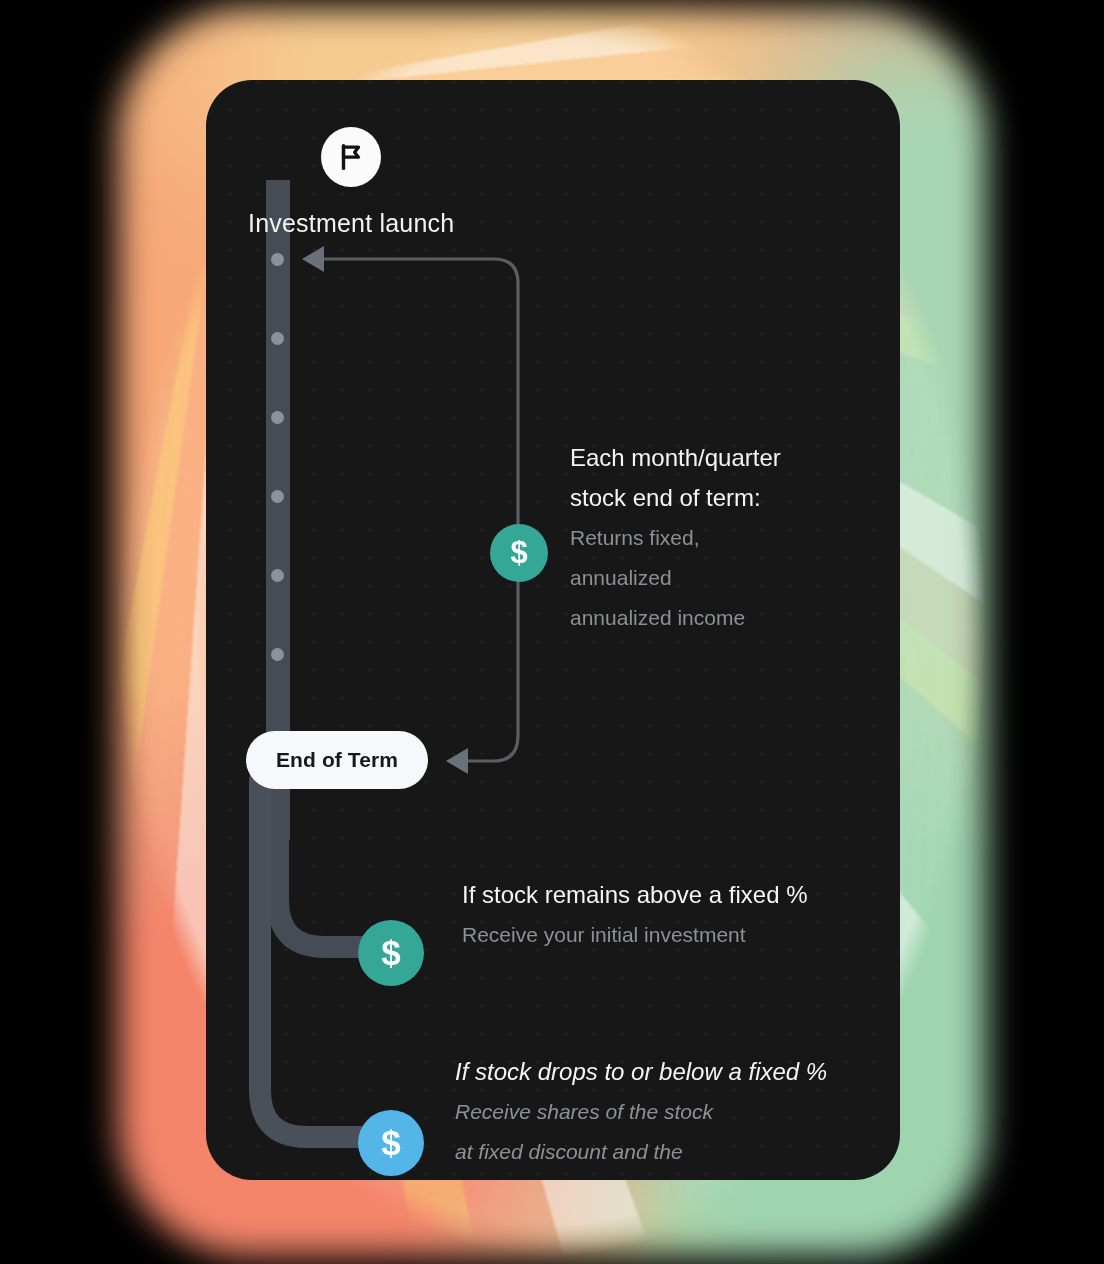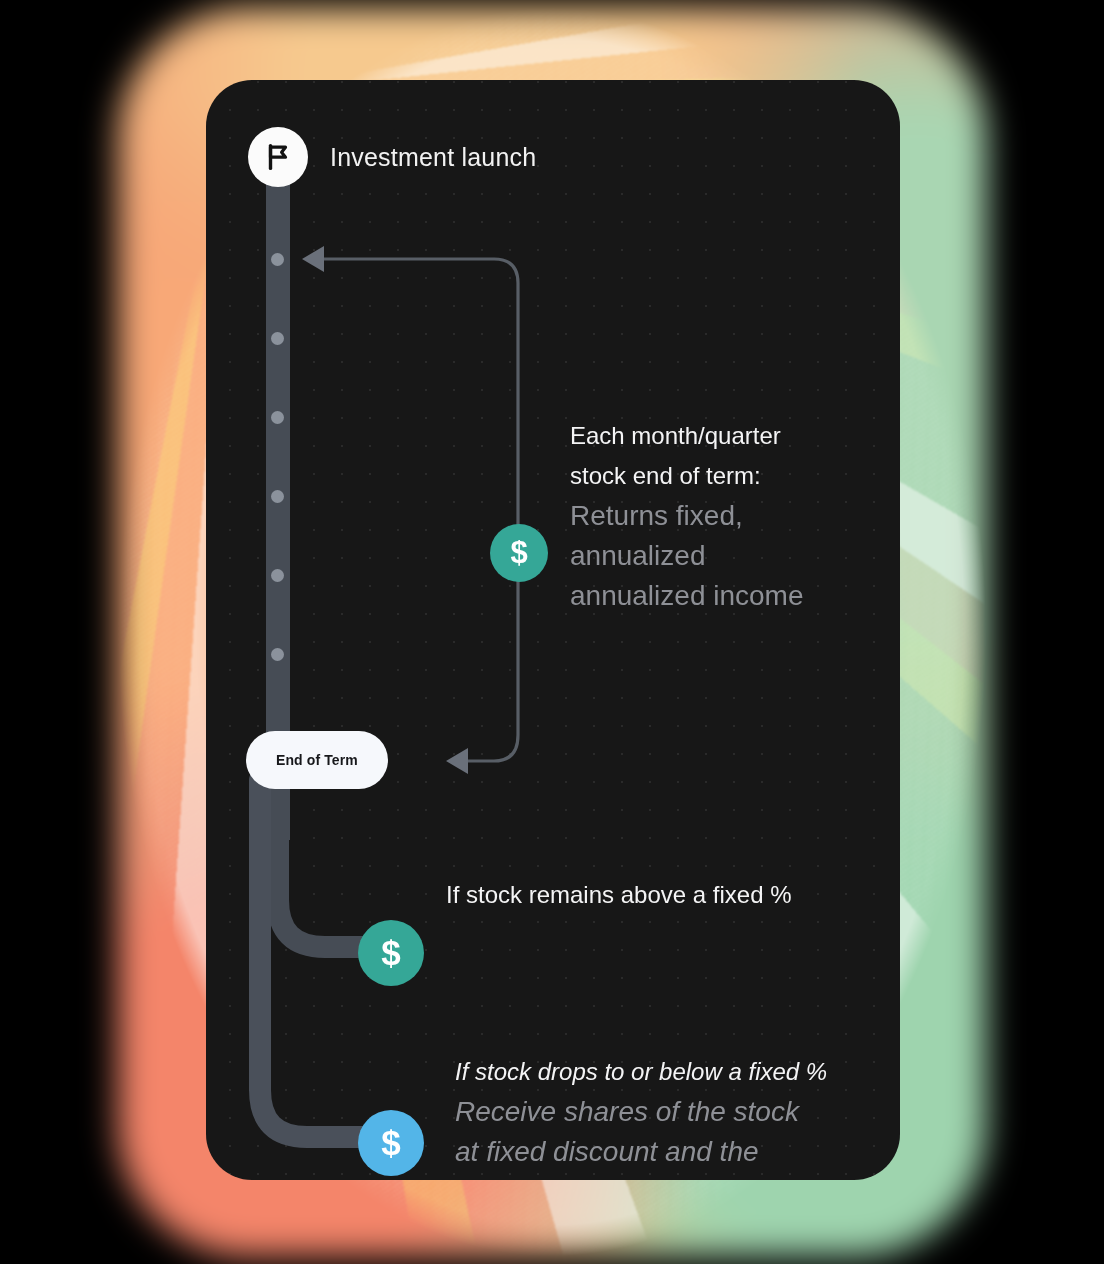--- a/index.html
+++ b/index.html
@@ -77,20 +77,21 @@
   }
 
   
   .header {
     position: absolute;
     left: 42px;
     top: 47px;
     display: flex;
     align-items: center;
     gap: 22px;
+    flex-direction: column;
   }
 
   .flag-badge {
     width: 60px;
     height: 60px;
     border-radius: 50%;
     background: #fbfbfb;
     display: flex;
     align-items: center;
     justify-content: center;
@@ -127,21 +128,21 @@
   
   .pill {
     position: absolute;
     left: 40px;
     top: 651px;
     height: 58px;
     padding: 0 30px;
     border-radius: 29px;
     background: #f6f8fc;
     color: #17181b;
-    font-size: 14px;
+    font-size: 21px;
     font-weight: bold;
     letter-spacing: .1px;
     display: flex;
     align-items: center;
     white-space: nowrap;
     z-index: 5;
   }
 
   
   .money-node {
@@ -164,27 +165,27 @@
 
   .block-head {
     color: #f4f4f5;
     font-size: 24px;
     line-height: 40px;
     white-space: nowrap;
   }
 
   .block-body {
     color: #8e9096;
-    font-size: 28px;
+    font-size: 21px;
     line-height: 40px;
     white-space: nowrap;
   }
 
-  .block-loop   { left: 364px; top: 336px; }
-  .block-above  { left: 240px; top: 795px; }
+  .block-loop   { left: 364px; top: 358px; }
+  .block-above  { left: 256px; top: 795px; }
   .block-below  { left: 249px; top: 972px; font-style: italic; }
 </style>
 </head>
 <body>
 
 <div class="glow-stage">
   <div class="glow-layer"></div>
   <div class="glow-noise"></div>
 </div>
 
@@ -233,20 +234,21 @@
   </div>
 
   <div class="pill">End of Term</div>
 
   <div class="money-node node-above" style="background:#35a797">
     <span>$</span>
   </div>
 
   <div class="block block-above">
     <div class="block-head">If stock remains above a fixed %</div>
+    <div class="block-body">Receive your initial investment</div>
   </div>
 
   <div class="money-node node-below" style="background:#53b5e8">
     <span>$</span>
   </div>
 
   <div class="block block-below">
     <div class="block-head">If stock drops to or below a fixed %</div>
     <div class="block-body">Receive shares of the stock</div>
     <div class="block-body">at fixed discount and the</div>

